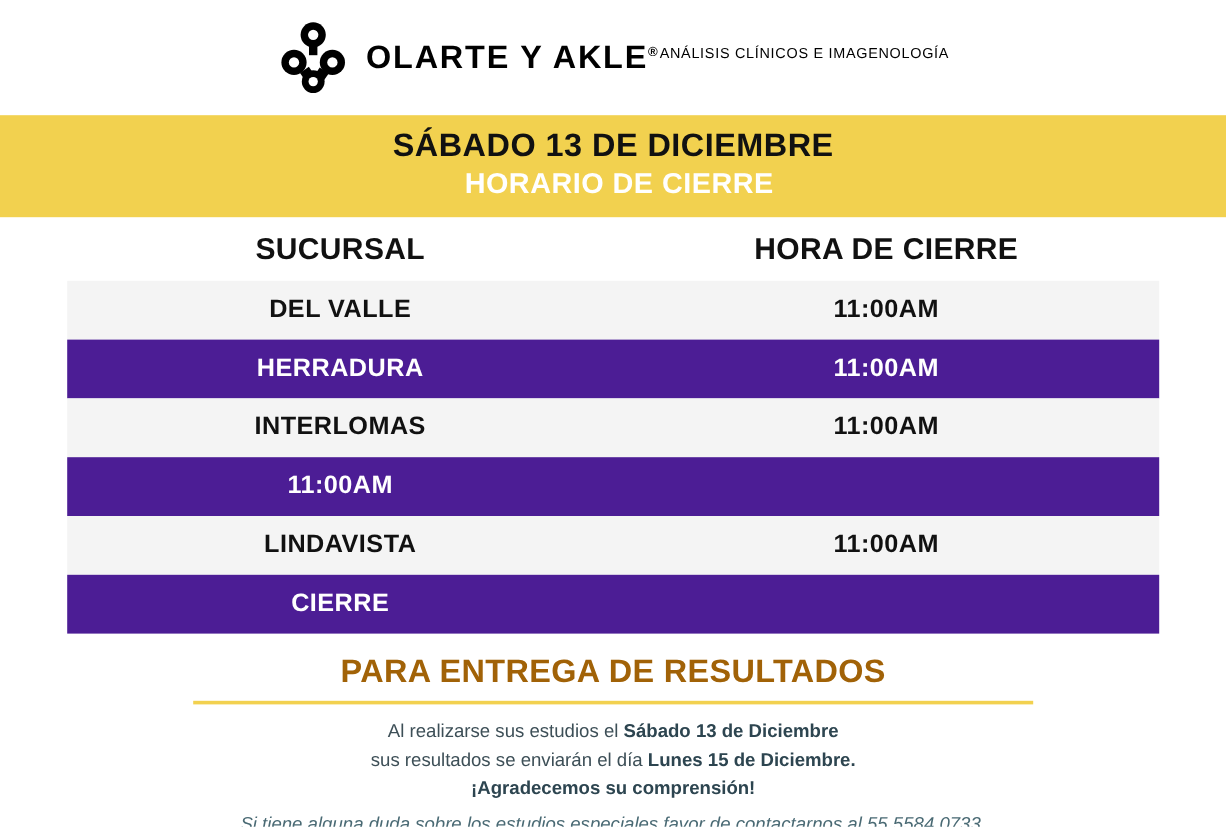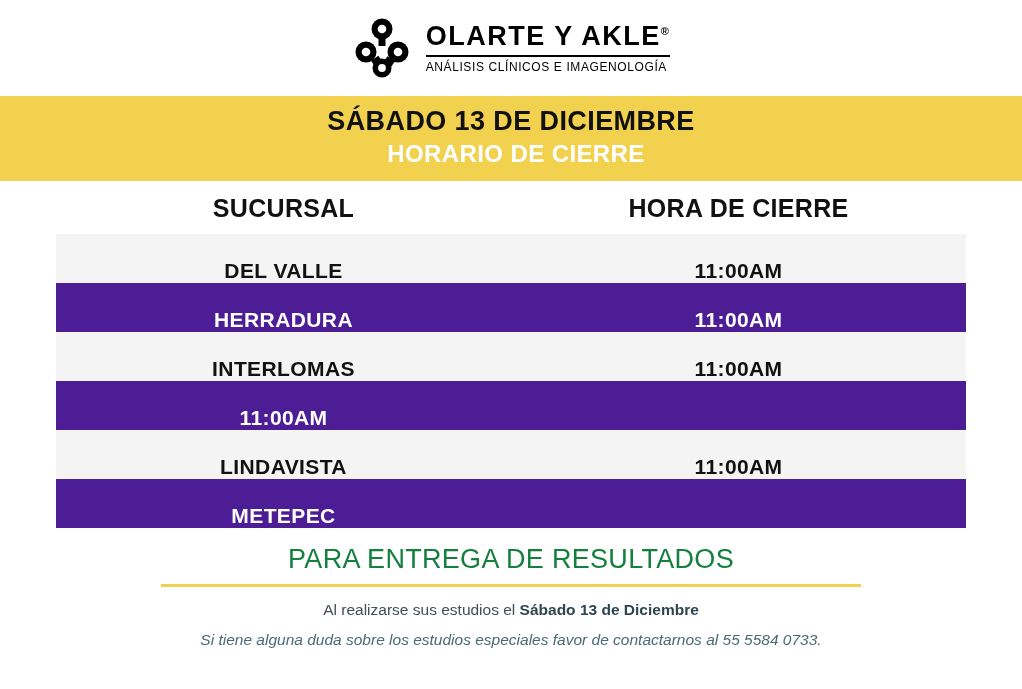--- a/index.html
+++ b/index.html
@@ -15,21 +15,21 @@
   
   .header {
     height: 96px;
     display: flex;
     align-items: center;
     justify-content: center;
     background: #ffffff;
   }
   .logo-block { display: flex; align-items: center; gap: 14px; }
   .logo-mark { width: 60px; height: 60px; flex: 0 0 60px; }
-  .logo-text { display: flex; flex-direction: column; justify-content: space-between; }
+  .logo-text { display: flex; flex-direction: row; justify-content: space-between; }
   .brand-name {
     font-size: 27px;
     font-weight: bold;
     letter-spacing: 1.5px;
     color: #000000;
     line-height: 1.05;
     white-space: nowrap;
   }
   .brand-name sup { font-size: 11px; vertical-align: super; }
   .brand-sub {
@@ -74,41 +74,41 @@
     font-weight: bold;
     color: #111111;
     text-align: center;
     letter-spacing: 0.3px;
   }
   .c1 { width: 50%; }
   .c2 { width: 50%; }
 
   .row {
     display: flex;
-    align-items: flex-end;
+    align-items: center;
     height: 49px;
   }
   .row.light { background: #f4f4f4; }
   .row.dark { background: #4c1d95; }
   .row .cell {
     width: 50%;
     text-align: center;
     font-size: 21px;
     font-weight: bold;
     letter-spacing: 0.4px;
   }
   .row.light .cell { color: #111111; }
   .row.dark .cell { color: #ffffff; }
 
   
   .footer { text-align: center; padding-top: 16px; }
   .footer-title {
     font-size: 27px;
-    font-weight: normal;
-    color: #15803d;
+    font-weight: bold;
+    color: #a16207;
     letter-spacing: 0.3px;
   }
   .footer-rule {
     width: 700px;
     height: 3px;
     background: #f2d14f;
     margin: 9px auto 11px auto;
   }
   .footer-line {
     font-size: 15.5px;
@@ -186,24 +186,26 @@
       <div class="cell">11:00AM</div>
     </div>
     <div class="row dark">
       <div class="cell">11:00AM</div>
     </div>
     <div class="row light">
       <div class="cell">LINDAVISTA</div>
       <div class="cell">11:00AM</div>
     </div>
     <div class="row dark">
-      <div class="cell">METEPEC</div>
+      <div class="cell">CIERRE</div>
     </div>
   </div>
 
   <div class="footer">
     <div class="footer-title">PARA ENTREGA DE RESULTADOS</div>
     <div class="footer-rule"></div>
     <div class="footer-line"><span>Al realizarse sus estudios  el </span><b>Sábado 13 de Diciembre</b></div>
+    <div class="footer-line"><span>sus resultados se enviarán el día </span><b>Lunes 15 de Diciembre.</b></div>
+    <div class="footer-strong">¡Agradecemos su comprensión!</div>
     <div class="footer-note">Si tiene alguna duda sobre los estudios especiales  favor de contactarnos al 55 5584 0733.</div>
   </div>
 
 </div>
 
 </body></html>

